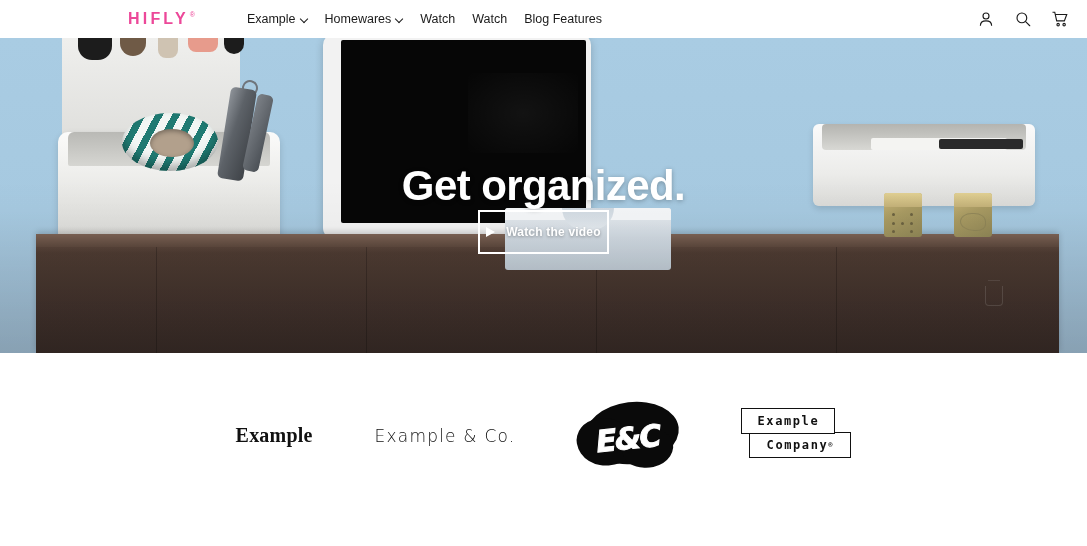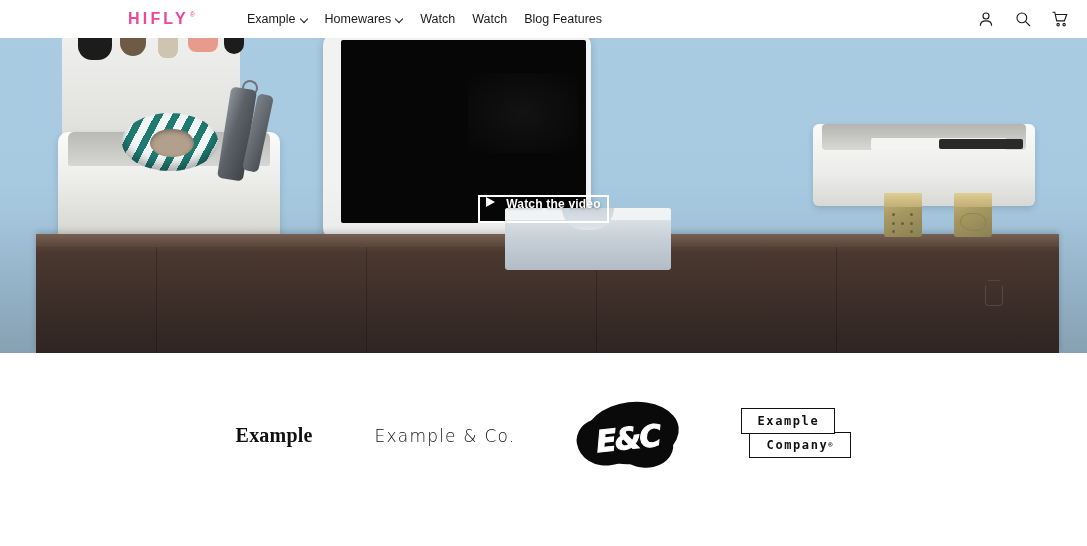--- a/index.html
+++ b/index.html
@@ -352,24 +352,25 @@
   .hero-title {
     font-size: 42px;
     font-weight: 700;
     color: #ffffff;
     letter-spacing: -0.6px;
     line-height: 1.1;
     text-shadow: 0 1px 5px rgba(0,0,0,0.30);
   }
   .hero-btn {
     display: inline-flex;
+    align-items: center;
     justify-content: center;
     gap: 11px;
     width: 131px;
-    height: 28px;
+    height: 44px;
     border: 2px solid #ffffff;
     background: transparent;
     color: #ffffff;
     font-size: 12px;
     font-weight: 700;
     letter-spacing: 0.2px;
     cursor: pointer;
     font-family: "Liberation Sans", sans-serif;
     text-shadow: 0 1px 3px rgba(0,0,0,0.35);
   }
@@ -606,20 +607,21 @@
 
     <div class="stand">
       <div class="stand-lip"></div>
       <div class="stand-notch"></div>
     </div>
 
     <div class="hero-shade"></div>
   </div>
 
   <div class="hero-content">
+    <h1 class="hero-title">Get organized.</h1>
     <button class="hero-btn">
       <span class="play-tri"></span>
       <span>Watch the video</span>
     </button>
   </div>
 
 </div>
 
 <div class="logo-bar">
 

